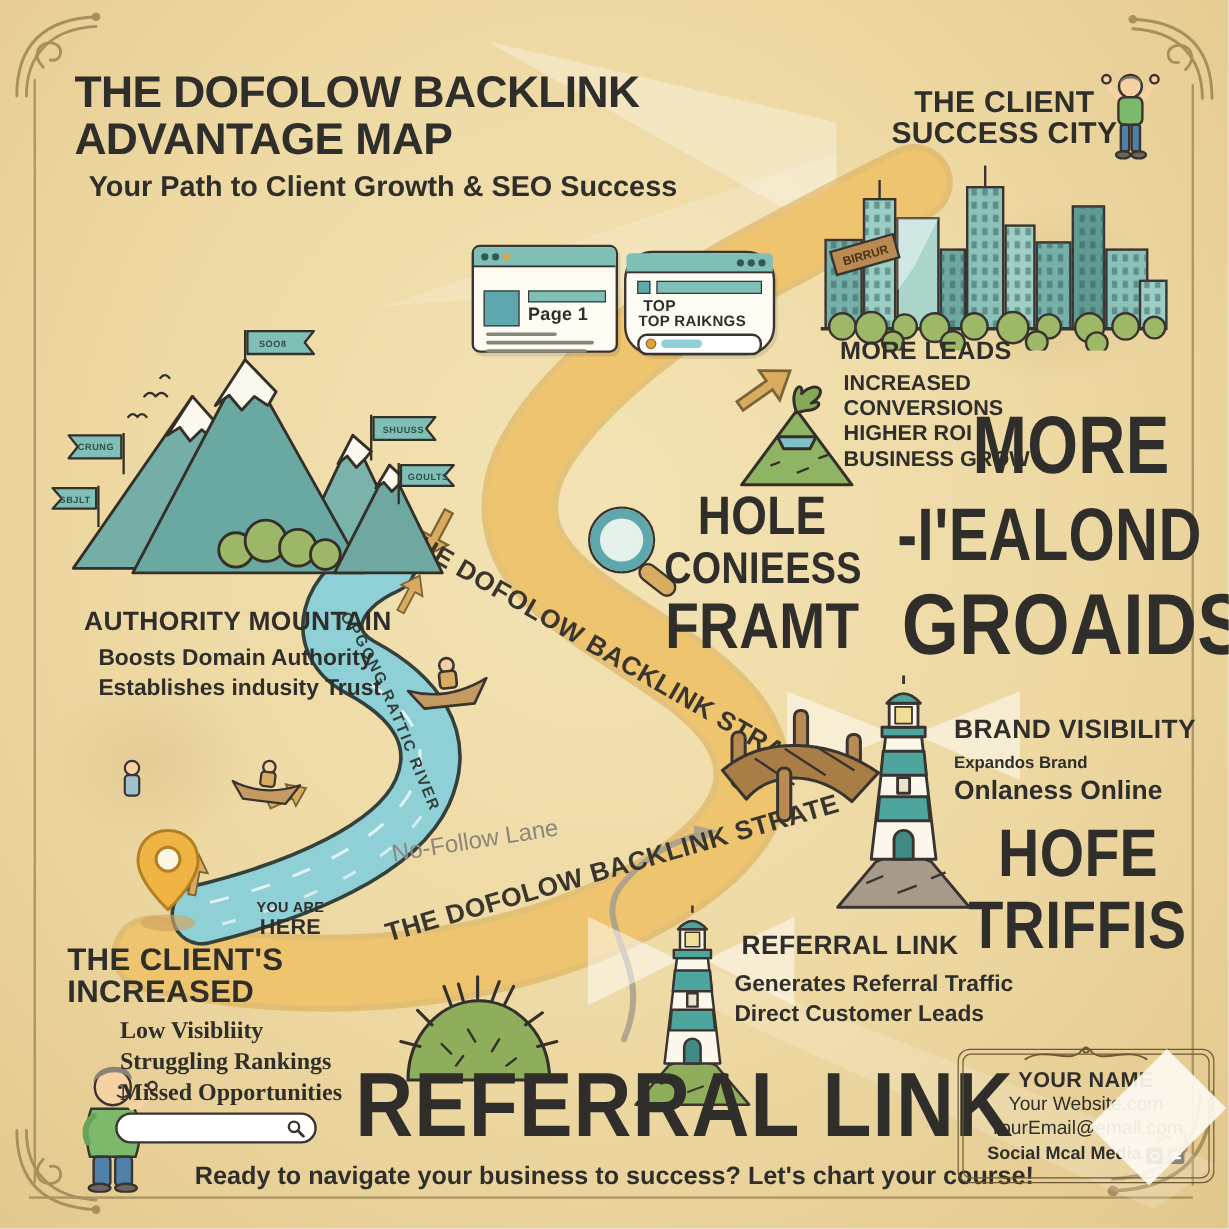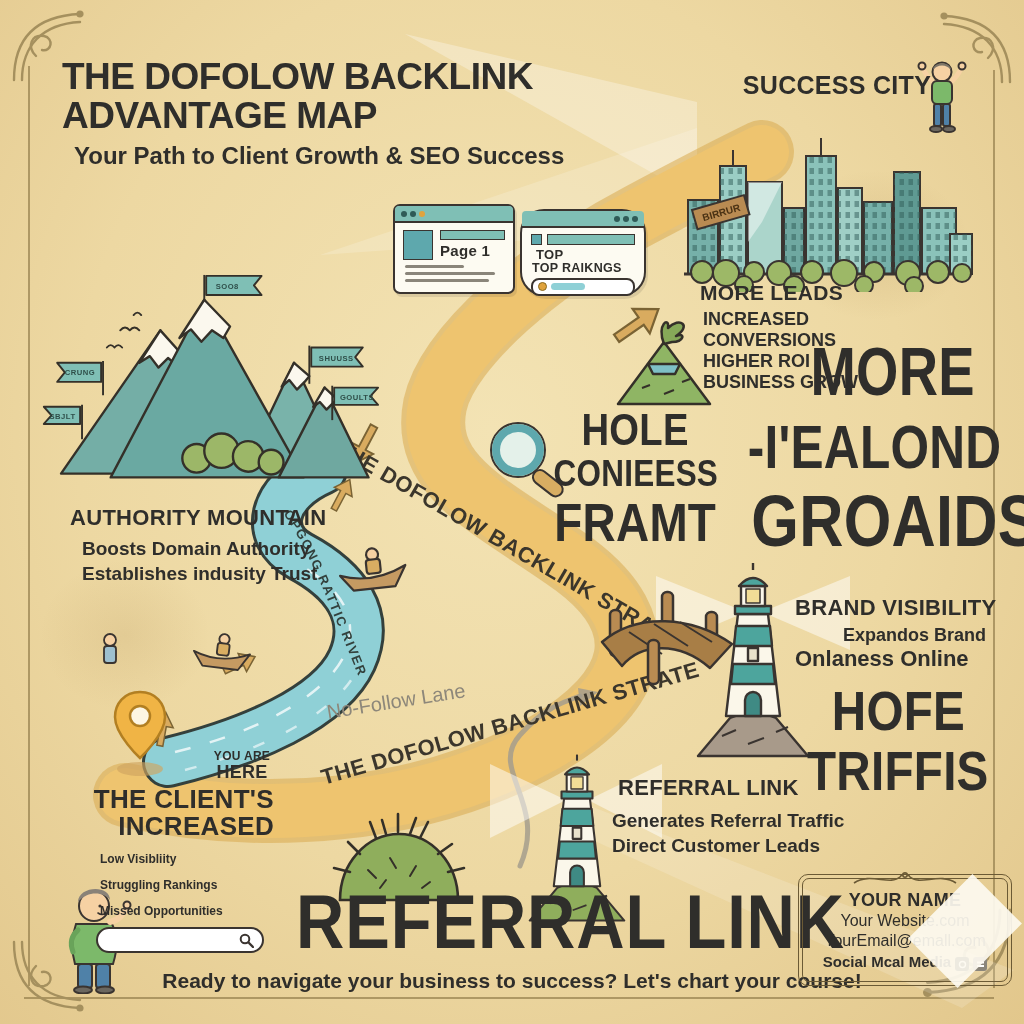--- a/index.html
+++ b/index.html
@@ -228,21 +228,21 @@
         <ellipse cx="33" cy="71" rx="6" ry="3" fill="#6b675f"></ellipse>
     </g>
   </svg>
 
   <div class="browser" style="left:393px;top:204px;width:118px;height:86px;">
     <div class="bbar">
       <span class="dot"></span>
       <span class="dot"></span>
       <span class="dot orange"></span>
     </div>
-    <div style="display:flex;gap:7px;padding:7px 8px 3px 8px;align-items:flex-start;">
+    <div style="display:flex;gap:7px;padding:19px 8px 3px 8px;align-items:flex-start;">
       <div style="width:28px;height:28px;background:#5ea8ad;border:1.5px solid #3a3430;"></div>
       <div style="flex:1">
         <div style="height:8px;background:#7fbfb5;border:1.5px solid #3a3430;margin-bottom:3px;"></div>
         <div class="hd" style="font-size:15px;">Page 1</div>
       </div>
     </div>
     <div style="padding:2px 10px;">
       <div class="grayline" style="width:60%;margin-bottom:4px;"></div>
       <div class="grayline" style="width:92%;margin-bottom:4px;"></div>
       <div class="grayline" style="width:86%;"></div>
@@ -366,20 +366,21 @@
       </svg>
   </div>
 
   <div class="abs" style="left:62px;top:58px;z-index:3;">
     <div class="hd" style="font-size:37px;letter-spacing:-.5px;">THE DOFOLOW BACKLINK</div>
     <div class="hd" style="font-size:37px;letter-spacing:-.5px;">ADVANTAGE MAP</div>
   </div>
   <div class="abs" style="left:74px;top:142px;font-size:24px;font-weight:600;z-index:3;">Your Path to Client Growth &amp; SEO Success</div>
 
   <div class="abs" style="left:742px;top:72px;width:190px;text-align:center;z-index:3;">
+    <div class="hd" style="font-size:25px;">THE CLIENT</div>
     <div class="hd" style="font-size:25px;">SUCCESS CITY</div>
   </div>
 
   <div class="abs hd" style="left:700px;top:282px;font-size:21px;z-index:3;">MORE LEADS</div>
   <div class="abs" style="left:703px;top:309px;z-index:3;font-weight:bold;font-size:18px;line-height:21px;">
     <div>INCREASED</div>
     <div>CONVERSIONS</div>
     <div>HIGHER ROI</div>
     <div>BUSINESS GROW</div>
   </div>
@@ -400,33 +401,33 @@
     <div>Establishes indusity Trust</div>
   </div>
 
   <div class="abs" style="left:326px;top:690px;font-size:20px;font-weight:500;color:#8d877a;transform:rotate(-9deg);z-index:3;">No-Follow Lane</div>
 
   <div class="abs" style="left:196px;top:750px;width:92px;text-align:center;z-index:3;">
     <div class="hd" style="font-size:12px;">YOU ARE</div>
     <div class="hd" style="font-size:18px;">HERE</div>
   </div>
 
-  <div class="abs" style="left:56px;top:786px;width:218px;text-align:right;z-index:3;">
+  <div class="abs" style="left:56px;top:786px;width:218px;text-align:left;z-index:3;">
     <div class="hd" style="font-size:26px;">THE CLIENT'S</div>
     <div class="hd" style="font-size:26px;">INCREASED</div>
   </div>
-  <div class="abs" style="left:100px;top:846px;font-size:12px;font-weight:600;line-height:26px;z-index:3;">
+  <div class="abs" style="left:100px;top:846px;font-size:20px;font-weight:600;line-height:26px;z-index:3;font-family:Liberation Serif, serif;">
     <div>Low Visibliity</div>
     <div>Struggling Rankings</div>
     <div>Missed Opportunities</div>
   </div>
 
   <div class="abs" style="left:795px;top:596px;z-index:3;">
     <div class="hd" style="font-size:22px;">BRAND VISIBILITY</div>
-    <div style="font-size:18px;font-weight:600;margin-top:5px;line-height:23px;margin-left:48px;">Expandos Brand</div>
+    <div style="font-size:14px;font-weight:600;margin-top:5px;line-height:23px;">Expandos Brand</div>
     <div style="font-size:22px;font-weight:600;line-height:23px;">Onlaness Online</div>
   </div>
   <div class="abs" style="left:788px;top:680px;width:220px;text-align:center;z-index:3;">
     <div class="hd" style="font-size:56px;line-height:1.12;"><span class="cond85">HOFE</span></div>
     <div class="hd" style="font-size:56px;line-height:1.0;"><span class="cond85">TRIFFIS</span></div>
   </div>
 
   <div class="abs hd" style="left:618px;top:776px;font-size:22px;z-index:3;">REFERRAL LINK</div>
   <div class="abs" style="left:612px;top:808px;font-size:19px;font-weight:600;line-height:25px;z-index:3;">
     <div>Generates Referral Traffic</div>

